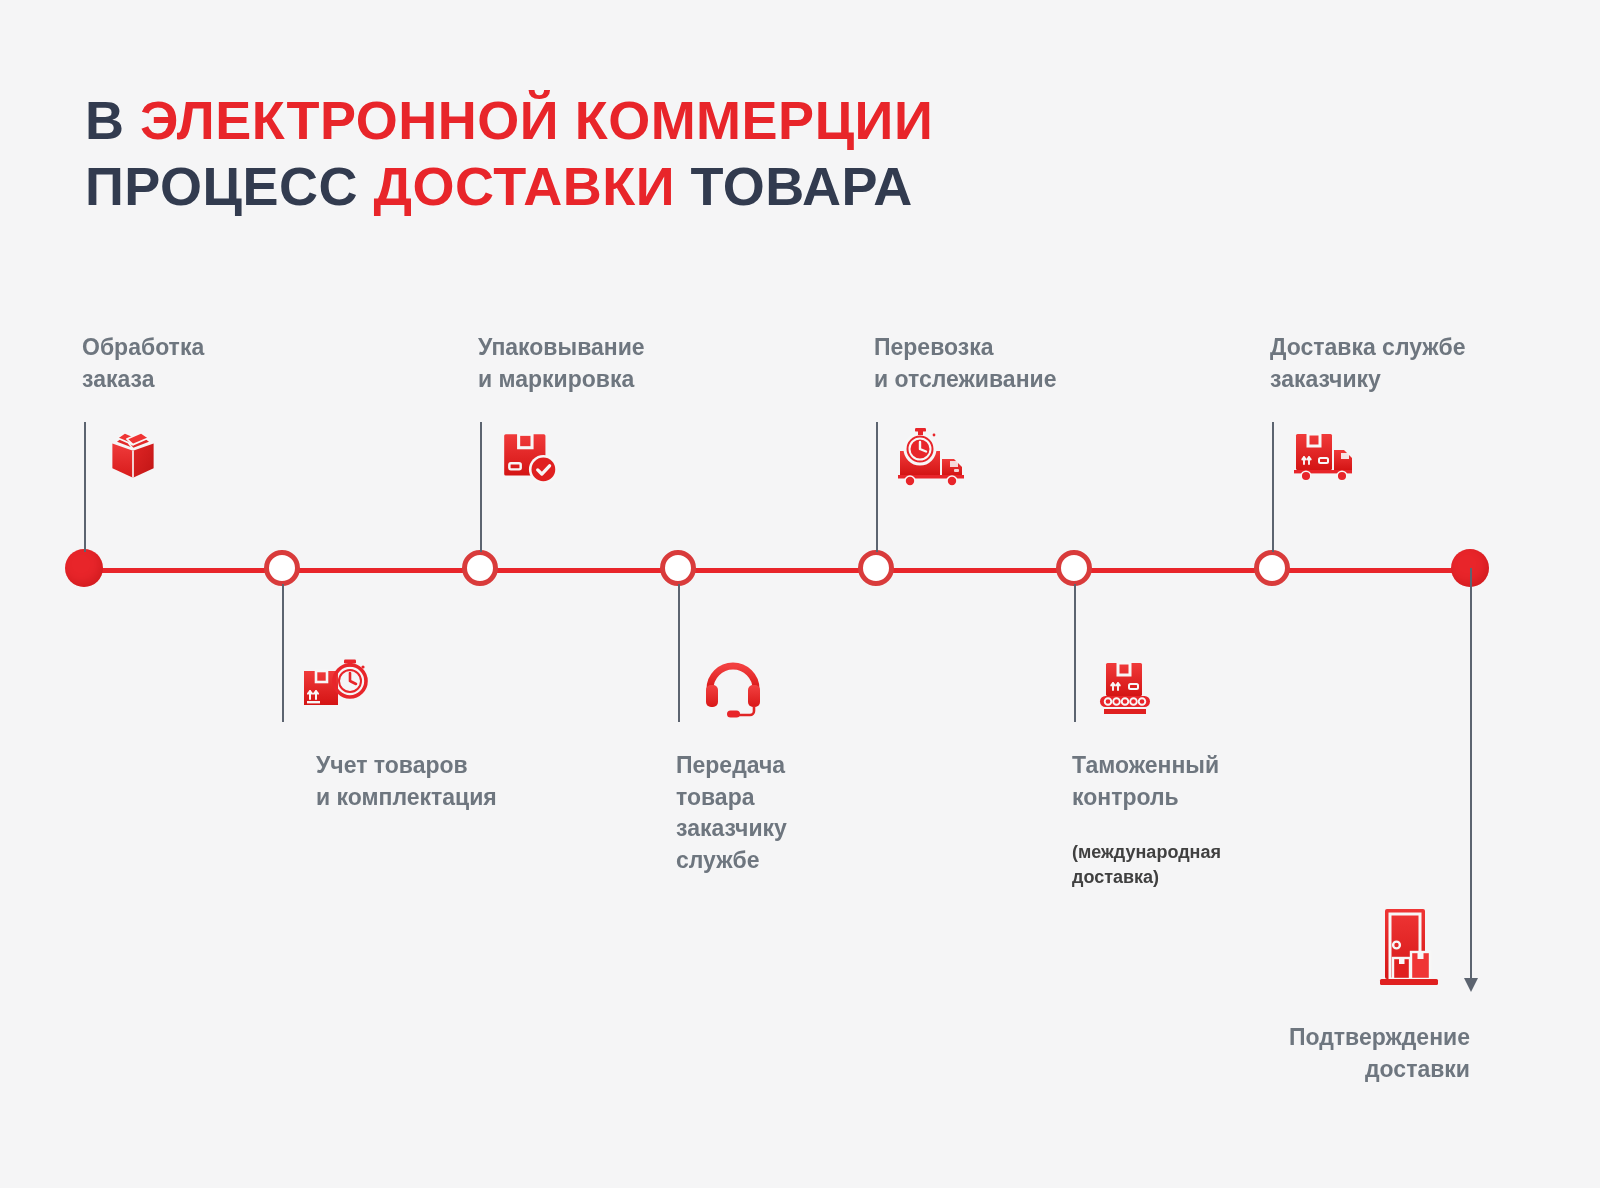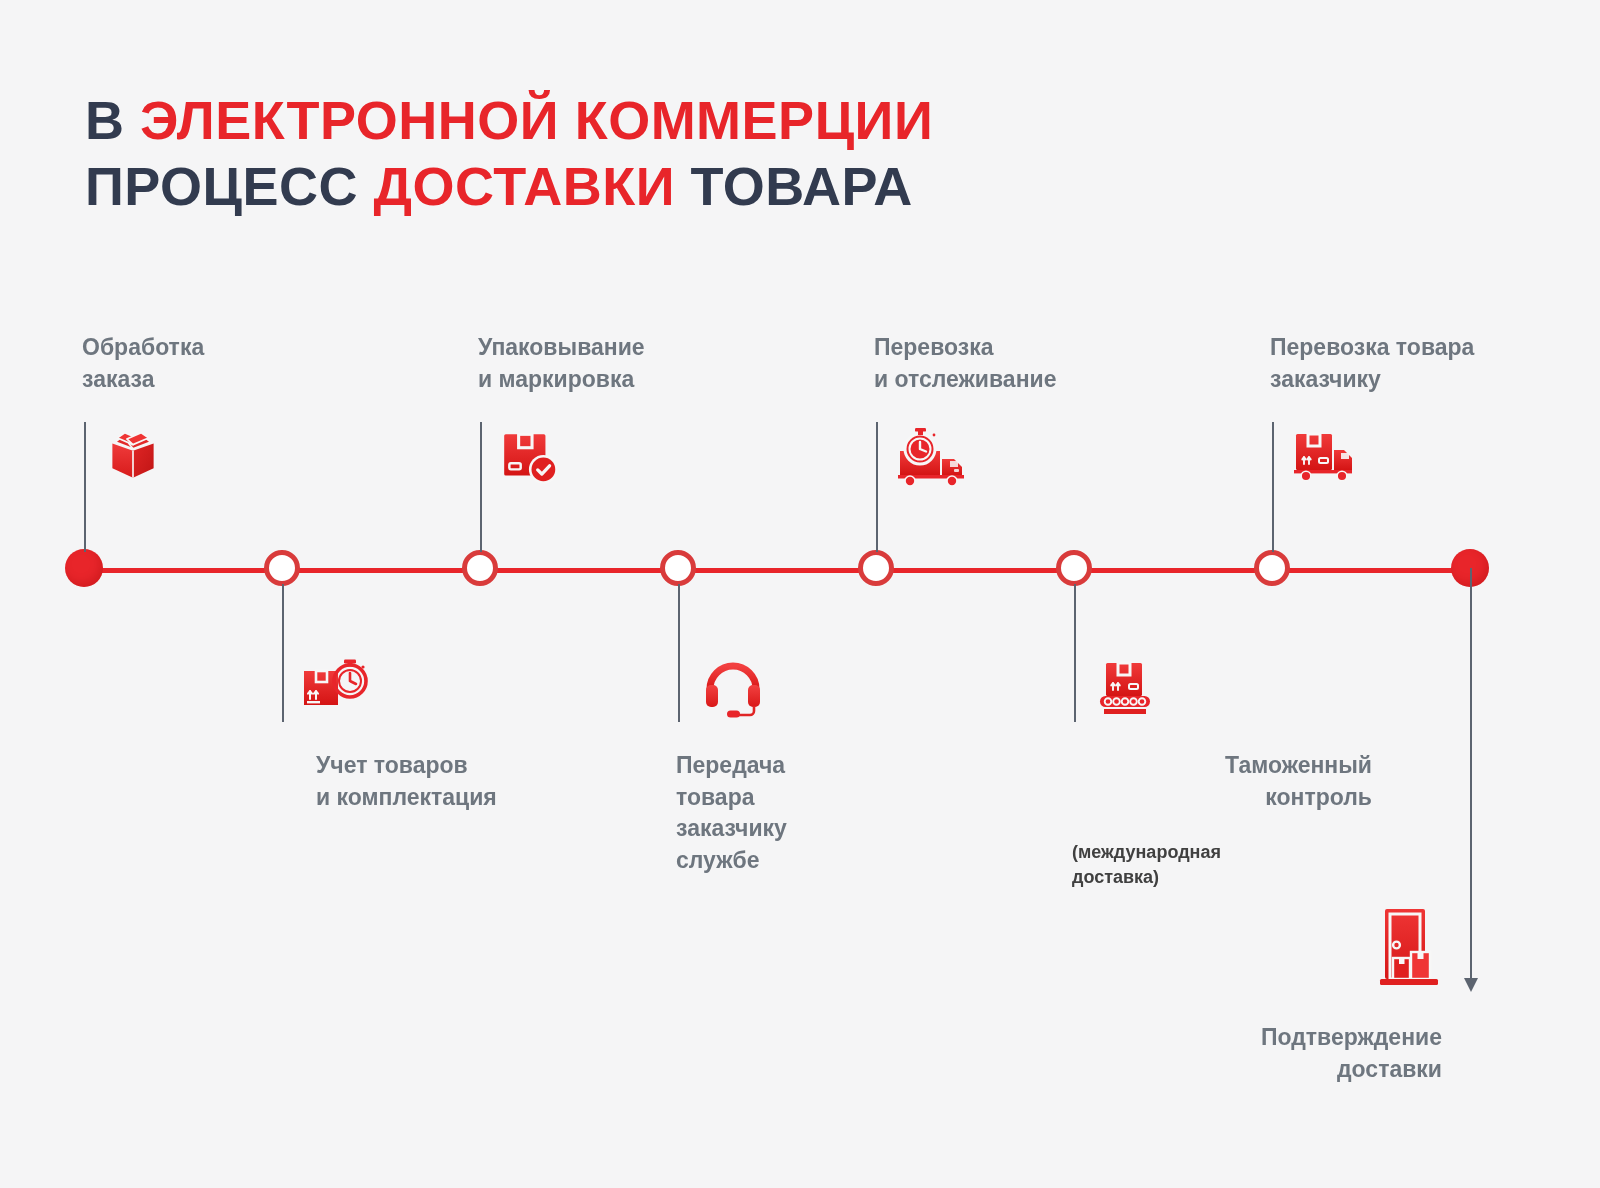--- a/index.html
+++ b/index.html
@@ -298,26 +298,26 @@
 
       <rect x="6" y="41" width="50" height="11" rx="5.5" fill="#e8252a"></rect>
       <circle cx="14" cy="46.5" r="3.3" fill="none" stroke="#f7f7f7" stroke-width="1.9"></circle>
       <circle cx="22.5" cy="46.5" r="3.3" fill="none" stroke="#f7f7f7" stroke-width="1.9"></circle>
       <circle cx="31" cy="46.5" r="3.3" fill="none" stroke="#f7f7f7" stroke-width="1.9"></circle>
       <circle cx="39.5" cy="46.5" r="3.3" fill="none" stroke="#f7f7f7" stroke-width="1.9"></circle>
       <circle cx="48" cy="46.5" r="3.3" fill="none" stroke="#f7f7f7" stroke-width="1.9"></circle>
       <rect x="10" y="54" width="42" height="5" fill="#e02020"></rect>
     </svg>
   </div>
-  <div class="step-label" style="left:1072px; top:750px; width:300px;text-align:right;">Таможенный
+  <div class="step-label" style="left:1072px; top:750px; width:300px;">Таможенный
 контроль</div>
   <div class="step-sublabel" style="left:1072px; top:840px; width:300px;">(международная
 доставка)</div>
 
-  <div class="step-label" style="left:1270px; top:332px; width:330px;">Перевозка товара
+  <div class="step-label" style="left:1270px; top:332px; width:330px;">Доставка службе
 заказчику</div>
   <div class="icon-wrap" style="left:1292px; top:428px;">
     <svg width="64" height="58" viewBox="0 0 64 58">
       <defs>
         <linearGradient id="g7" x1="0" y1="0" x2="0" y2="1">
           <stop offset="0" stop-color="#f03a3a"></stop>
             <stop offset="1" stop-color="#d41414"></stop>
         </linearGradient>
       </defs>
 
@@ -351,16 +351,16 @@
       <circle cx="21.5" cy="40" r="3.4" fill="none" stroke="#f7f7f7" stroke-width="2.4"></circle>
 
       <rect x="18" y="53" width="17" height="21" fill="#e02020" stroke="#f7f7f7" stroke-width="2.4"></rect>
       <rect x="24" y="53" width="5.5" height="6" fill="#f7f7f7"></rect>
       <rect x="36" y="47" width="19" height="27" fill="#ef3535" stroke="#f7f7f7" stroke-width="2.4"></rect>
       <rect x="42.5" y="47" width="6" height="7" fill="#f7f7f7"></rect>
 
       <rect x="5" y="74" width="58" height="6" rx="1.5" fill="#e02020"></rect>
     </svg>
   </div>
-  <div class="step-label align-right" style="left:1052px; top:1022px; width:390px;">Подтверждение
+  <div class="step-label align-right" style="left:1080px; top:1022px; width:390px;">Подтверждение
 доставки</div>
 
 </div>
 
 </body></html>

